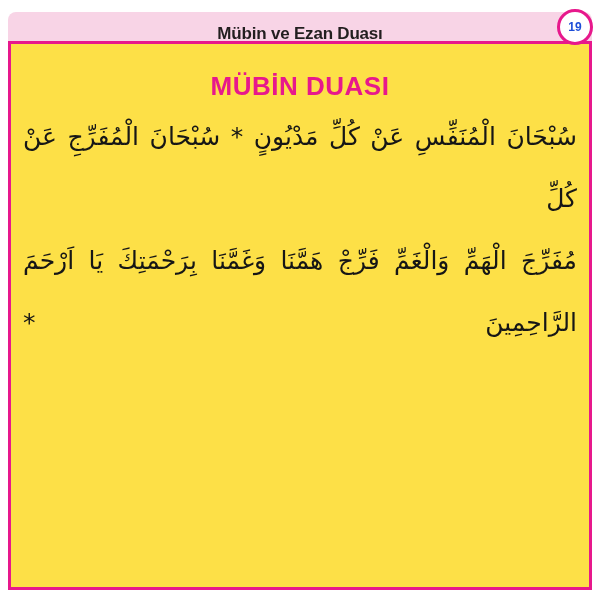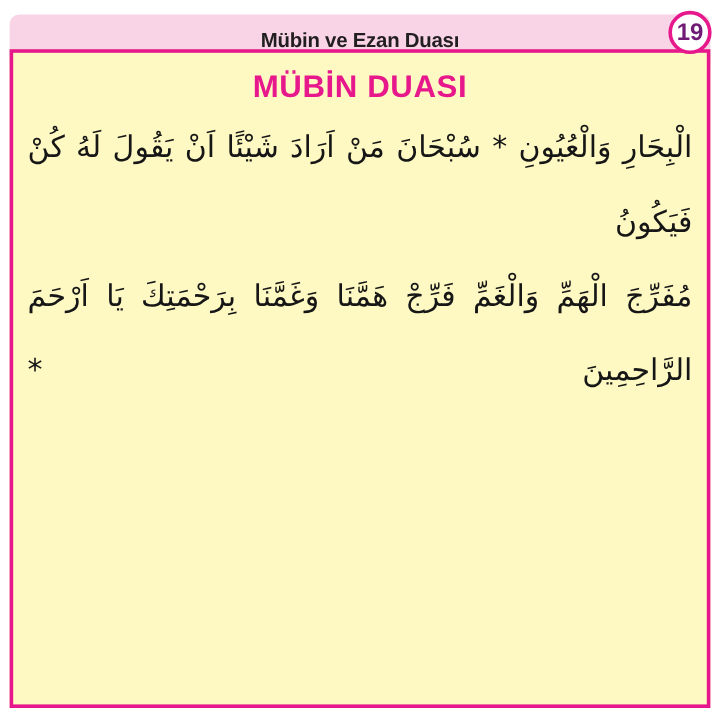--- a/index.html
+++ b/index.html
@@ -14,27 +14,27 @@
     display:flex;align-items:center;justify-content:center;
   }
   .band-title{
     font-weight:700;font-size:17px;color:#221e1f;letter-spacing:-0.2px;
   }
   
   .page-circle{
     position:absolute;top:9px;right:7px;width:30px;height:30px;
     background:#ffffff;border:3px solid #e7188c;border-radius:50%;
     display:flex;align-items:center;justify-content:center;z-index:3;
-    font-weight:700;font-size:20px;color:#701a75;
+    font-weight:700;font-size:12px;color:#1d4ed8;
   }
   
   .box{
     position:absolute;left:8px;right:8px;top:41px;bottom:10px;
-    border:3px solid #e7188c;background:#fef9c3;box-sizing:border-box;
-    padding:8px 12px 8px;
+    border:3px solid #e7188c;background:#fde047;box-sizing:border-box;
+    padding:22px 12px 8px;
   }
   .dua-title{
     text-align:center;color:#e7188c;font-weight:700;font-size:26px;
     letter-spacing:0.5px;line-height:32px;margin:4px 0 0 0;
   }
   
   .arabic{
     direction:rtl;unicode-bidi:embed;margin-top:4px;
     font-family:"DejaVu Sans",sans-serif;color:#161616;font-size:25px;
   }
@@ -52,17 +52,17 @@
 
 <div class="page-circle">
   <span>19</span>
 </div>
 
 <div class="box">
 
   <div class="dua-title">MÜBİN DUASI</div>
 
   <div class="arabic">
-    <div class="arabic-line">الْبِحَارِ وَالْعُيُونِ * سُبْحَانَ مَنْ اَرَادَ شَيْئًا اَنْ يَقُولَ لَهُ كُنْ فَيَكُونُ</div>
+    <div class="arabic-line">سُبْحَانَ الْمُنَفِّسِ عَنْ كُلِّ مَدْيُونٍ * سُبْحَانَ الْمُفَرِّجِ عَنْ كُلِّ</div>
     <div class="arabic-line">مُفَرِّجَ الْهَمِّ وَالْغَمِّ فَرِّجْ هَمَّنَا وَغَمَّنَا بِرَحْمَتِكَ يَا اَرْحَمَ الرَّاحِمِينَ *</div>
   </div>
 
 </div>
 
 </body></html>

